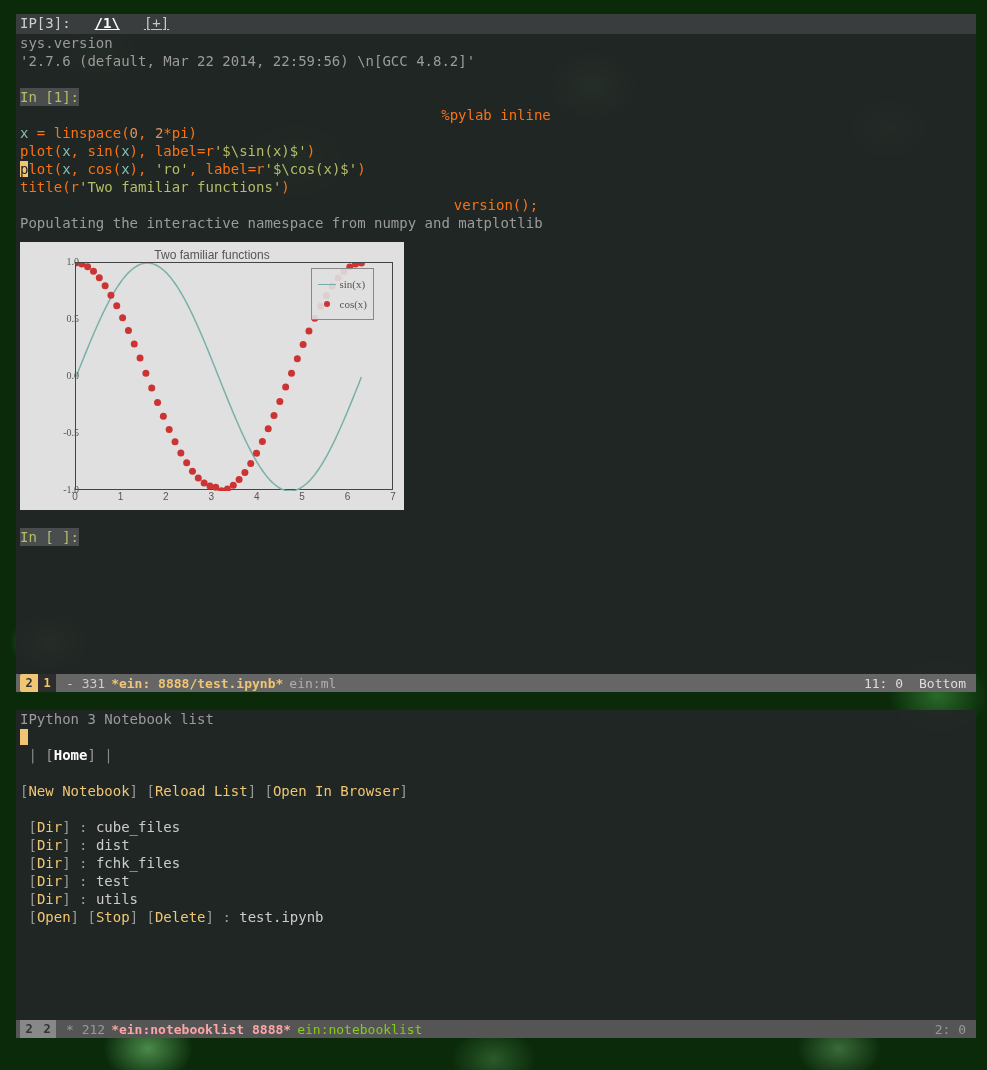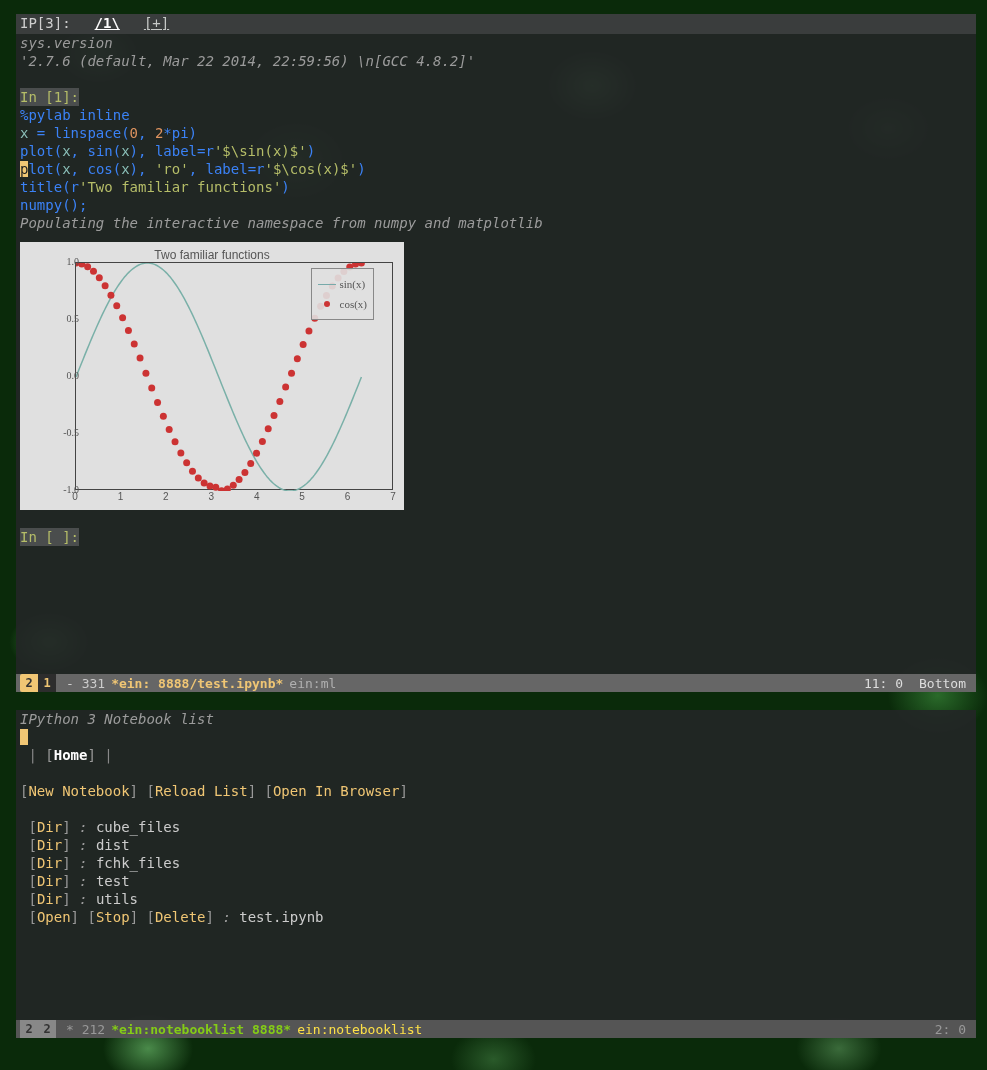--- a/index.html
+++ b/index.html
@@ -41,25 +41,25 @@
     padding: 1px 4px;
     display: flex;
     gap: 24px;
     color: #c5c8c6;
   }
   .tab-bar .prompt { color: #cfcfcf; }
   .tab-bar .active { color: #fff; text-decoration: underline; font-weight: bold; }
   .tab-bar .plus { text-decoration: underline; }
   .code-area { padding: 0 4px; line-height: 18px; }
   .code-line { white-space: pre; }
-  .c-gray { color: #9b9b9b; font-style: italic; }
+  .c-gray { color: #9b9b9b; }
   .c-cyan { color: #8abeb7; }
   .c-green { color: #b5bd68; }
   .c-orange { color: #de935f; }
-  .c-white { color: #3b82f6; }
+  .c-white { color: #f97316; text-align: center; }
   .in-prompt { background: #4a4d4d; color: #b5bd68; display: inline-block; }
   .cursor { background: #f0c674; color: #1d1f21; }
   .modeline {
     position: absolute;
     bottom: 0;
     left: 0;
     right: 0;
     height: 18px;
     background: #666;
     color: #ccc;
@@ -81,22 +81,22 @@
     font-size: 12px;
     font-weight: bold;
   }
   .badge-yellow { background: #f0c674; color: #333; border-radius: 2px 0 0 2px;}
   .badge-dark { background: #2d2d2d; color: #f0c674; }
   .badge-gray { background: #888; color: #333; }
   .modeline .buffer-name { color: #f0c674; font-weight: bold; }
   .modeline .mode-text { color: #b0b0b0; }
   .modeline .right-info { margin-left: auto; color: #ddd; padding-right: 10px; display:flex; gap:16px; }
   .modeline-inactive { background: #555; color: #999; }
-  .modeline-inactive .buffer-name { color: #84cc16; }
-  .modeline-inactive .mode-text { color: #fde047; }
+  .modeline-inactive .buffer-name { color: #fca5a5; }
+  .modeline-inactive .mode-text { color: #84cc16; }
   .modeline-inactive .right-info { color: #999; }
   .chart-container {
     margin: 10px 0 0 0;
     background: #e0e0e0;
     width: 384px;
     height: 268px;
     position: relative;
   }
   .chart-title {
     position: absolute;
@@ -167,21 +167,21 @@
   <div class="code-area">
     <div class="code-line c-gray">sys.version</div>
     <div class="code-line c-gray">'2.7.6 (default, Mar 22 2014, 22:59:56) \n[GCC 4.8.2]'</div>
     <div class="code-line">&nbsp;</div>
     <div class="code-line"><span class="in-prompt">In [1]:</span></div>
     <div class="code-line c-white">%pylab inline</div>
     <div class="code-line"><span class="c-cyan">x</span><span class="c-white"> = linspace(</span><span class="c-orange">0</span><span class="c-white">, </span><span class="c-orange">2</span><span class="c-white">*pi)</span></div>
     <div class="code-line"><span class="c-white">plot(</span><span class="c-cyan">x</span><span class="c-white">, sin(</span><span class="c-cyan">x</span><span class="c-white">), label=r</span><span class="c-green">'$\sin(x)$'</span><span class="c-white">)</span></div>
     <div class="code-line"><span class="cursor">p</span><span class="c-white">lot(</span><span class="c-cyan">x</span><span class="c-white">, cos(</span><span class="c-cyan">x</span><span class="c-white">), </span><span class="c-green">'ro'</span><span class="c-white">, label=r</span><span class="c-green">'$\cos(x)$'</span><span class="c-white">)</span></div>
     <div class="code-line"><span class="c-white">title(r</span><span class="c-green">'Two familiar functions'</span><span class="c-white">)</span></div>
-    <div class="code-line c-white">numpy();</div>
+    <div class="code-line c-white">version();</div>
     <div class="code-line c-gray">Populating the interactive namespace from numpy and matplotlib</div>
 
     <div class="chart-container">
       <div class="chart-title">Two familiar functions</div>
       <div class="plot-area">
         <svg width="318" height="228" style="position:absolute;top:0;left:0;">
           <g id="sin-path">
               <path d="M0,114L1.427184,110.41916509431827L2.854368,106.841864056895L4.2815520000000005,103.27162726847114L5.708736,99.71197813819398L7.13592,96.16642962642177L8.563104000000001,92.6384807778395L9.990288000000001,89.13161326830823L11.417472,85.64928796885536L12.844655999999999,82.19494153019653L14.27184,78.77198299116068L15.699024000000001,75.38379041436448L17.126208000000002,72.03370755245675L18.553392,68.72504054822278L19.980576000000003,65.4610546718055L21.407760000000003,62.24497109826294L22.834944,59.079963728642326L24.262128,55.969156057708375L25.689311999999997,52.915618091416775L27.116496,49.922363317174614L28.54368,46.99234572987831L29.970864,44.12845691666368L31.398048000000003,41.333523203244994L32.825232,38.610302864660014L34.252416000000004,35.96148340317262L35.6796,33.38967889602003L37.106784,30.897427415622275L38.53396800000001,28.487188524799507L39.961152000000006,26.161340849468758L41.388335999999995,23.9221797312168L42.81552000000001,21.771914962064045L44.242704,19.71266860365688L45.669888,17.74647289303894L47.097072000000004,15.875268237069065L48.524256,14.100901297465384L49.95143999999999,12.425123168364223L51.378623999999995,10.849587648193847L52.80580799999999,9.375849607567318L54.232992,8.005363454805547L55.66017600000001,6.739481700605552L57.08736,5.57945362326916L58.514543999999994,4.526424035810578L59.941728,3.58143215615857L61.368911999999995,2.745410581569473L62.796096000000006,2.0191843682616195L64.22328,1.403470217180768L65.650464,0.8988757666996321L67.077648,0.5058989929491133L68.50483200000001,0.22492771837394798L69.93201599999999,0.05623922899675904L71.3592,7.69063035477302e-10L72.786384,0.05626553527886813L74.213568,0.22498030497692412L75.640752,0.5059778079760804L77.06793600000002,0.8989807323692389L78.49512,1.403601229904183L79.92230400000001,2.0193412987444503L81.349488,2.74559327493958L82.77667199999999,3.5816404321188315L84.20385599999999,4.5266576888167265L85.63104000000001,5.579712422732911L87.05822399999998,6.739765391121779L88.485408,8.005671756404695L89.912592,9.37618221599152L91.339776,10.849944235197256L92.76696000000001,12.425503382036794L94.19414400000001,14.101304762580384L95.621328,15.87569455545335L97.048512,17.746921643965663L98.47569599999999,19.71313934426101L99.90287999999998,21.772407227779297L101.330064,23.922693036234023L102.75724799999999,26.1618746872156L104.18443200000002,28.487742368439996L105.61161599999998,30.898000718577123L107.03879999999998,33.39027109250574L108.465984,35.96209390876004L109.893168,38.610931076851074L111.32035200000001,41.33416850206714L112.74753600000001,44.12911866528188L114.17472,46.99302327522361L115.601904,49.92305599058835L117.02908799999999,52.916325209310685L118.456272,55.96987692223931L119.883456,59.08069762840066L121.31063999999999,62.24571730897486L122.73782399999999,65.46181245704761L124.16500799999999,68.72580916014905L125.59219200000001,72.0344862325365L127.01937600000001,75.3845783941309L128.44656,78.77277949296925L129.873744,82.19574576799235L131.300928,85.65009914894918L132.728112,89.13243059015949L134.155296,92.63930343484637L135.58247999999998,96.16725680671738L137.00966400000001,99.71280902544743L138.436848,103.27246104269318L139.86403199999998,106.84269989524725L141.291216,110.42000217192538L142.7184,114.00083749076356L144.145584,117.58167198309562L145.572768,121.15897178107096L146.99995199999998,124.72920650517187L148.427136,128.28885274828835L149.85432,131.8343975529114L151.281504,135.36234187801455L152.70868800000002,138.8692040522009L154.13587200000003,142.35152320970843L155.56305600000002,145.80586270588282L156.99024,149.2288135087466L158.417424,152.61699756331785L159.84460800000002,155.9670711253582L161.27179199999998,159.27572806126003L162.698976,162.53970311081696L164.12616,165.75577510965573L165.55334399999998,168.920770168152L166.98052799999996,172.03156480369066L168.40771199999998,175.08508902318047L169.834896,178.07832935278086L171.26208000000003,181.00833181185055L172.68926399999998,183.87220482818358L174.11644799999996,186.66712209165533L175.54363199999997,189.39032534346222L176.970816,192.0391270982031L178.39800000000002,194.6109132961152L179.825184,197.10314588284757L181.252368,199.5133653142259L182.679552,201.83919298353743L184.106736,204.078333568939L185.53392000000002,206.22857729867368L186.961104,208.2878021318586L188.38828800000002,210.25397585269303L189.81547200000003,212.12515807601943L191.242656,213.89950216225816L192.66984,215.57525703982637L194.097024,217.1507689332425L195.524208,218.6244829952104L196.95139199999997,219.9949448410731L198.37857599999998,221.26080198412185L199.80575999999996,222.4208051703431L201.23294399999997,223.47380961128732L202.660128,224.41877611384237L204.087312,225.25477210579623L205.51449599999998,225.98097255617768L206.94168,226.59666078946583L208.36886400000003,227.101229192866L209.79604799999998,227.49417981595258L211.22323199999997,227.7751248620886L212.65041599999998,227.94378707113583L214.07759999999996,227.99999999307838L215.50478399999997,227.94370815228953L216.931968,227.77496710227973L218.35915200000002,227.49394337087176L219.786336,227.10091429585708L221.21352000000002,226.59626775129558L222.64070400000003,225.98050176472913L224.067888,225.25422402568591L225.49507200000002,224.41815128596167L226.922256,223.47310865226885L228.34944,222.420028771952L229.776624,221.25995091257315L231.203808,219.99401993627563L232.63099199999996,218.62348516993777L234.05817599999997,217.1496991722324L235.48536,215.57411639880868L236.912544,213.8982917669131L238.33972799999998,212.12387912086672L239.766912,210.2526295999129L241.194096,208.28638991004615L242.62127999999998,206.2271005015279L244.04846399999997,204.07679365388728L245.47564799999998,201.837591470297L246.90283199999996,199.51170378330443L248.33001599999997,197.10142597398305L249.75719999999998,194.60913670665806L251.18438400000002,192.03729558144082L252.61156799999998,189.38844070688918L254.03875200000002,186.665186195189L255.46593600000003,183.87021958232896L256.89312,181.00629917581475L258.320304,178.07625133253964L259.747488,175.08296766949866L261.174672,172.02940221009789L262.601856,168.91856846887703L264.02904,165.75353647752007L265.456224,162.5374297550906L266.883408,159.27342222548114L268.310592,155.96473508511892L269.737776,152.61463362401867L271.16495999999995,149.22642400332109L272.59214399999996,145.80344999249536L274.01932800000003,142.34908966942697L275.446512,138.86675208664715L276.873696,135.35987390699384L278.30088,131.8319160120246L279.72806399999996,128.28636008652808L281.155248,124.72670518250587L282.582432,121.15646426601418L284.009616,117.57916075027431L285.4368,113.99832501847291" stroke="#7ab0a8" stroke-width="1.5" fill="none"></path>
             </g>
           <g id="cos-dots">

